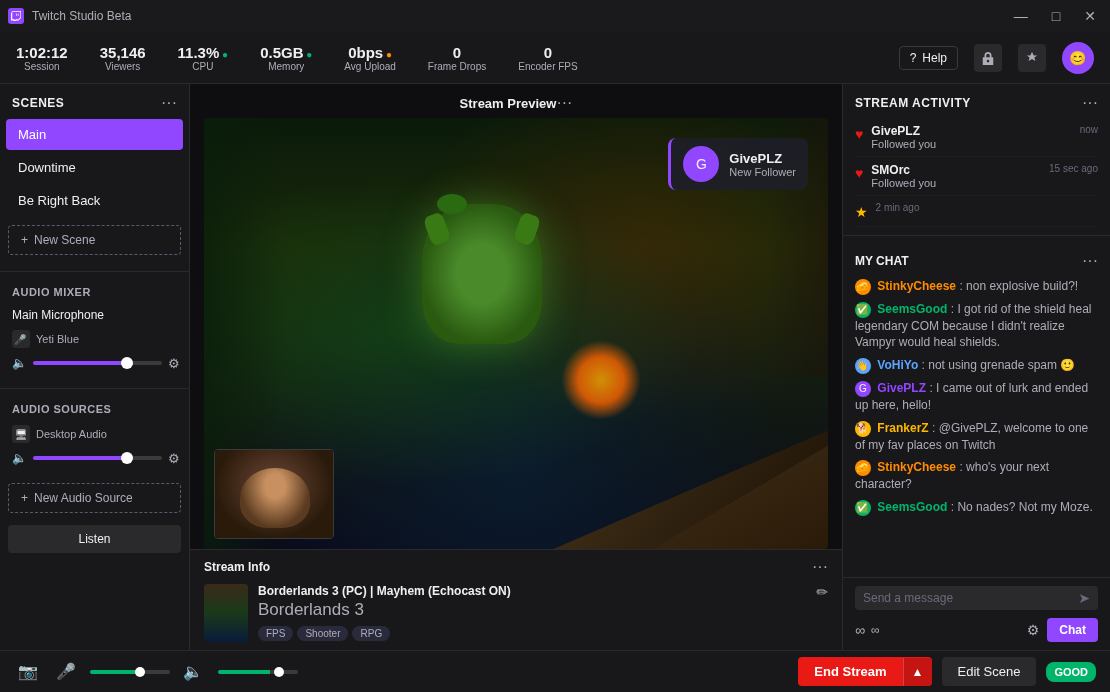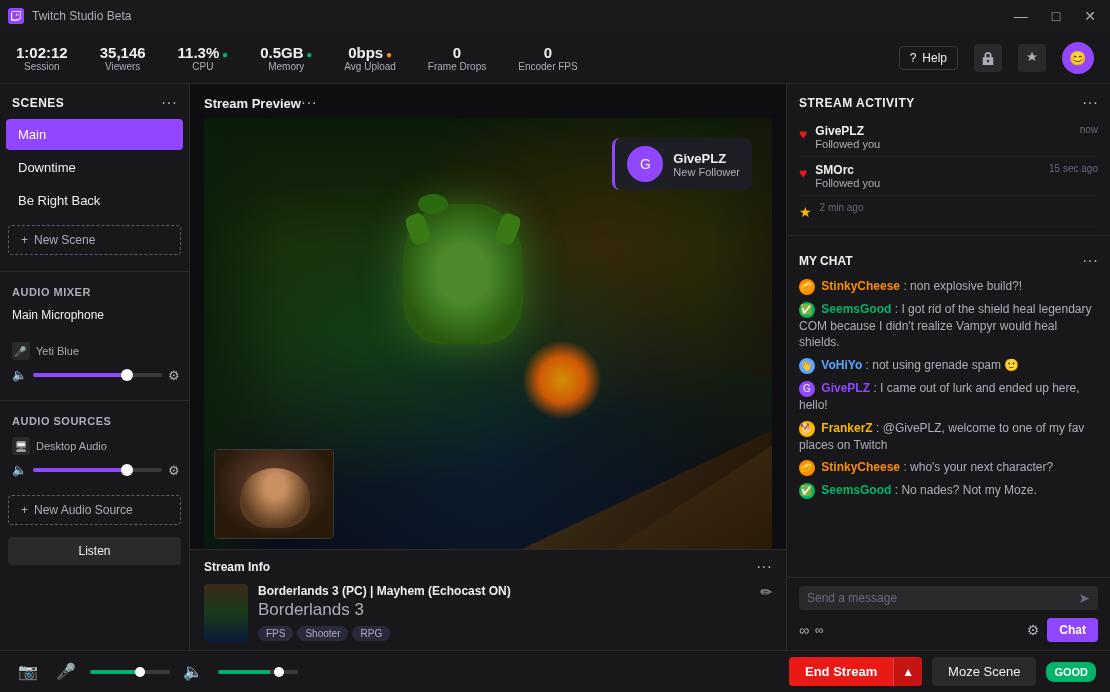--- a/index.html
+++ b/index.html
@@ -201,21 +201,21 @@
       color: #adadb8;
       text-transform: uppercase;
       letter-spacing: 0.5px;
     }
     .audio-source-item {
       padding: 6px 12px;
     }
     .audio-source-name {
       font-size: 12px;
       color: #efeff1;
-      margin-bottom: 20px;
+      margin-bottom: 8px;
     }
     .audio-device-row {
       display: flex;
       align-items: center;
       gap: 6px;
       margin-bottom: 4px;
     }
     .audio-device-icon {
       width: 18px;
       height: 18px;
@@ -300,21 +300,21 @@
     .center-panel {
       flex: 1;
       display: flex;
       flex-direction: column;
       background: #0e0e10;
       overflow: hidden;
     }
     .preview-header {
       display: flex;
       align-items: center;
-      justify-content: flex-start;
+      justify-content: center;
       padding: 10px 14px 6px;
     }
     .preview-title {
       font-size: 13px;
       font-weight: 600;
       color: #efeff1;
     }
     .preview-area {
       flex: 1;
       background: #000;
@@ -564,21 +564,21 @@
       background: #00b56a;
       border-radius: 8px;
       padding: 4px 8px;
       font-size: 11px;
       font-weight: 600;
       color: #fff;
     }
 
     
     .sidebar-right {
-      width: 324px;
+      width: 268px;
       background: #18181b;
       border-left: 1px solid #2a2a2d;
       display: flex;
       flex-direction: column;
       flex-shrink: 0;
     }
     .activity-header {
       display: flex;
       align-items: center;
       justify-content: space-between;
@@ -1036,15 +1036,15 @@
   <button class="bottom-icon-btn">📷</button>
   <button class="bottom-icon-btn">🎤</button>
   <input type="range" class="audio-slider-bottom" value="65" style="">
   <button class="bottom-icon-btn">🔈</button>
   <input type="range" class="audio-slider-bottom" value="80" style="">
   <div class="spacer"></div>
   <div class="end-stream-btn">
     <span class="end-stream-main">End Stream</span>
     <span class="end-stream-arrow">▲</span>
   </div>
-  <button class="edit-scene-btn">Moze Scene</button>
+  <button class="edit-scene-btn">Edit Scene</button>
   <span class="good-badge">GOOD</span>
 </div>
 
 </body></html>

